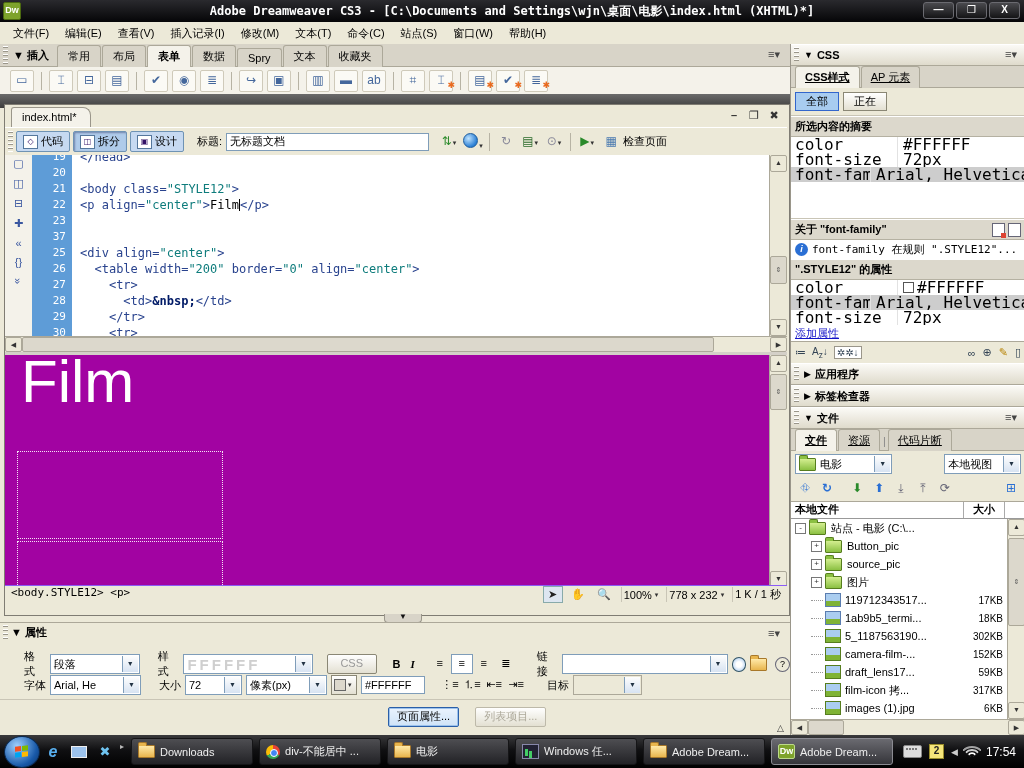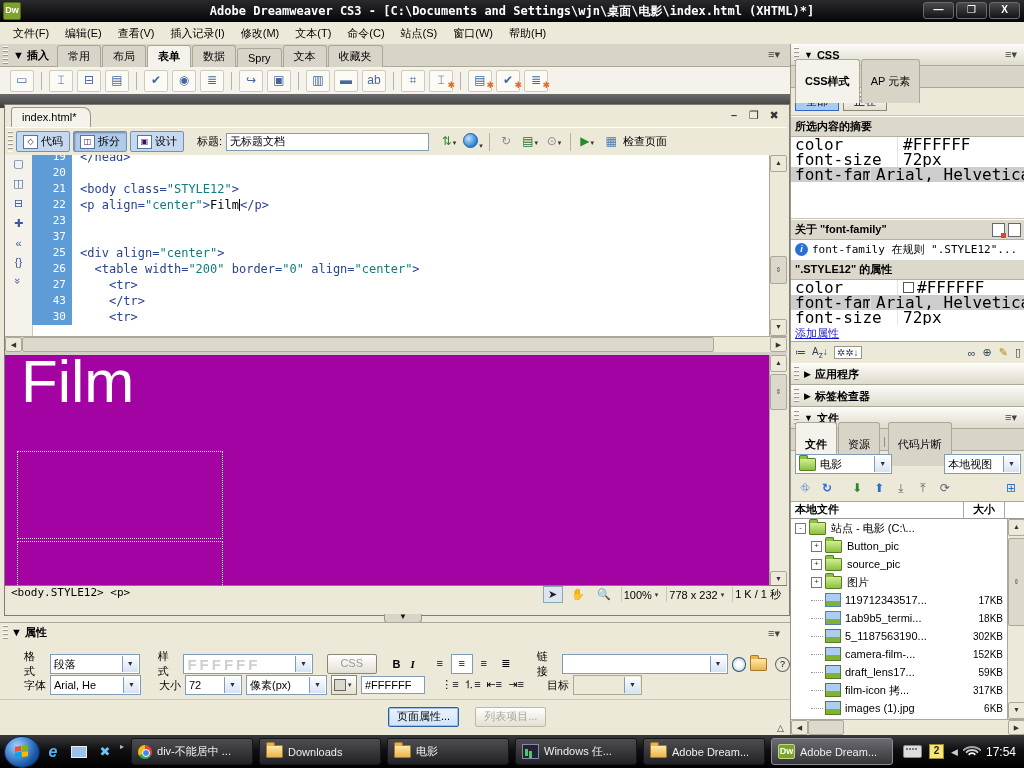--- a/index.html
+++ b/index.html
@@ -134,21 +134,21 @@
   .mini-folder.green{background:linear-gradient(#d3ee90,#8bc042);border-color:#567d1e;}
   .mini-folder.green::before{background:#8bc042;border-color:#567d1e;}
   .pointfile{width:13px;height:13px;border-radius:50%;border:1px solid #356;background:radial-gradient(circle,#fff 30%,#9cc2ec);}
 
   
   #dock{left:790px;top:44px;width:234px;height:691px;background:#ECE9D8;border-left:1px solid #9a968a;}
   .phdr{display:flex;align-items:center;height:20px;background:linear-gradient(#FBFAF6,#DFDBCC);
     border-top:1px solid #fff;border-bottom:1px solid #ACA899;font-weight:bold;}
   .phdr .tri{margin:0 4px 0 2px;font-size:9px;}
   .ptabs{height:21px;background:#D8D4C8;display:flex;align-items:flex-end;border-bottom:1px solid #ACA899;padding-left:4px;}
-  .ptab{padding:14px 9px;margin-right:1px;border:1px solid #ACA899;border-bottom:none;border-radius:3px 3px 0 0;background:#D8D4C8;position:relative;top:16px;}
+  .ptab{padding:3px 9px;margin-right:1px;border:1px solid #ACA899;border-bottom:none;border-radius:3px 3px 0 0;background:#D8D4C8;position:relative;top:1px;text-decoration:underline;}
   .ptab.active{background:#F4F2EA;font-weight:bold;}
   .ptab-sep{padding:3px 2px;color:#888;}
   .modebtn{height:17px;padding:0 10px;border:1px solid #8a8775;background:linear-gradient(#fff,#e3e0d2);line-height:16px;}
   .modebtn.pressed{background:#A8CCF0;border-color:#36c;}
   .sechdr{background:#DCD8CC;border-top:1px solid #fff;border-bottom:1px solid #b5b1a2;font-weight:bold;
     padding:2px 4px;display:flex;align-items:center;}
   .cssrow{display:flex;height:15px;line-height:15px;background:#fff;font-size:16px;}
   .cssrow.hl{background:#CDCDCD;}
   .cssrow .p{width:102px;padding-left:4px;border-right:1px solid #e2e2e2;font-family:"DejaVu Sans Mono","Liberation Mono",monospace;overflow:hidden;white-space:nowrap;}
   .cssrow .v{padding-left:5px;font-family:"DejaVu Sans Mono","Liberation Mono",monospace;overflow:hidden;white-space:nowrap;display:flex;align-items:center;gap:3px;}
@@ -358,21 +358,25 @@
           </div>
           <div class="cline">
             <span class="ln">26</span>
             <pre class="ctext"><span class="tok-plain">  </span><span class="tok-tag">&lt;table width=</span><span class="tok-val">"200"</span><span class="tok-tag"> border=</span><span class="tok-val">"0"</span><span class="tok-tag"> align=</span><span class="tok-val">"center"</span><span class="tok-tag">&gt;</span></pre>
           </div>
           <div class="cline">
             <span class="ln">27</span>
             <pre class="ctext"><span class="tok-plain">    </span><span class="tok-tag">&lt;tr&gt;</span></pre>
           </div>
           <div class="cline">
-            <span class="ln">43</span>
+            <span class="ln">28</span>
+            <pre class="ctext"><span class="tok-plain">      </span><span class="tok-tag">&lt;td&gt;</span><span class="tok-ent">&amp;nbsp;</span><span class="tok-tag">&lt;/td&gt;</span></pre>
+          </div>
+          <div class="cline">
+            <span class="ln">29</span>
             <pre class="ctext"><span class="tok-plain">    </span><span class="tok-tag">&lt;/tr&gt;</span></pre>
           </div>
           <div class="cline">
             <span class="ln">30</span>
             <pre class="ctext"><span class="tok-plain">    </span><span class="tok-tag">&lt;tr&gt;</span></pre>
           </div>
         </div>
       <div id="code-vscroll" class="abs vscroll">
         <div class="sbtn">▲</div>
         <div class="sthumb" style="height:26px;margin-top:84px;">⇕</div>
@@ -708,26 +712,26 @@
       </span>
     </div>
     <span class="ql" style="color:#59b0f0;font-size:16px;font-style:italic;font-weight:bold;">e</span>
     <span class="ql">
         <span style="width:14px;height:10px;background:#9cc2ec;border:1px solid #eee;display:inline-block;"></span>
       </span>
     <span class="ql" style="color:#6fc3f0;font-weight:bold;font-size:13px;">✖</span>
     <span style="color:#bbb;font-size:8px;margin:0 4px 10px 2px;">▸</span>
     <div id="taskbtns" style="display:flex;align-items:center;">
         <div class="taskbtn">
+          <span class="mini-folder"></span>
+          <span>Downloads</span>
+        </div>
+        <div class="taskbtn">
           <span class="ticon chrome"></span>
           <span>div-不能居中 ...</span>
-        </div>
-        <div class="taskbtn">
-          <span class="mini-folder"></span>
-          <span>Downloads</span>
         </div>
         <div class="taskbtn">
           <span class="mini-folder"></span>
           <span>电影</span>
         </div>
         <div class="taskbtn">
           <span class="ticon taskmgr"></span>
           <span>Windows 任...</span>
         </div>
         <div class="taskbtn">

